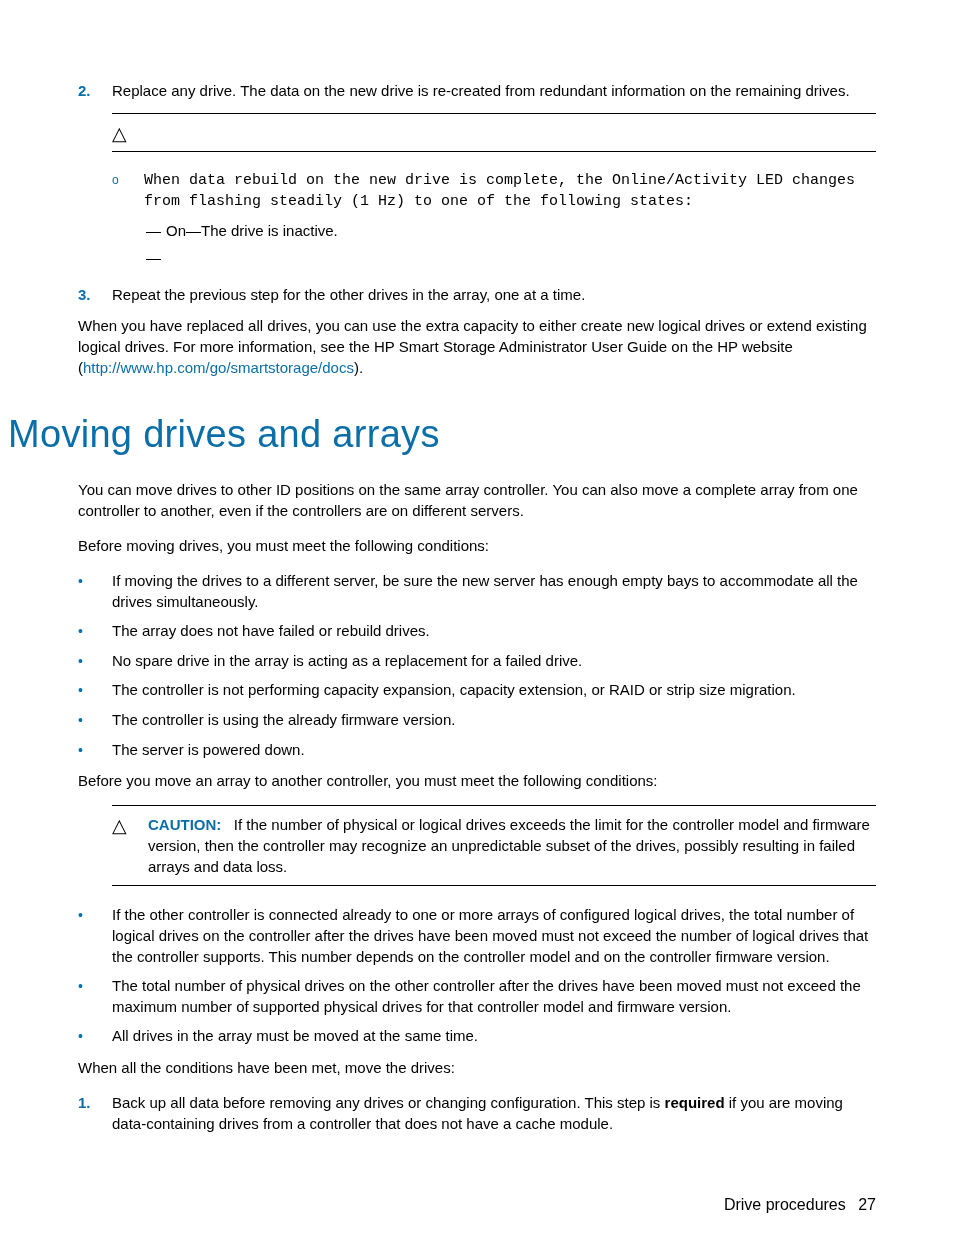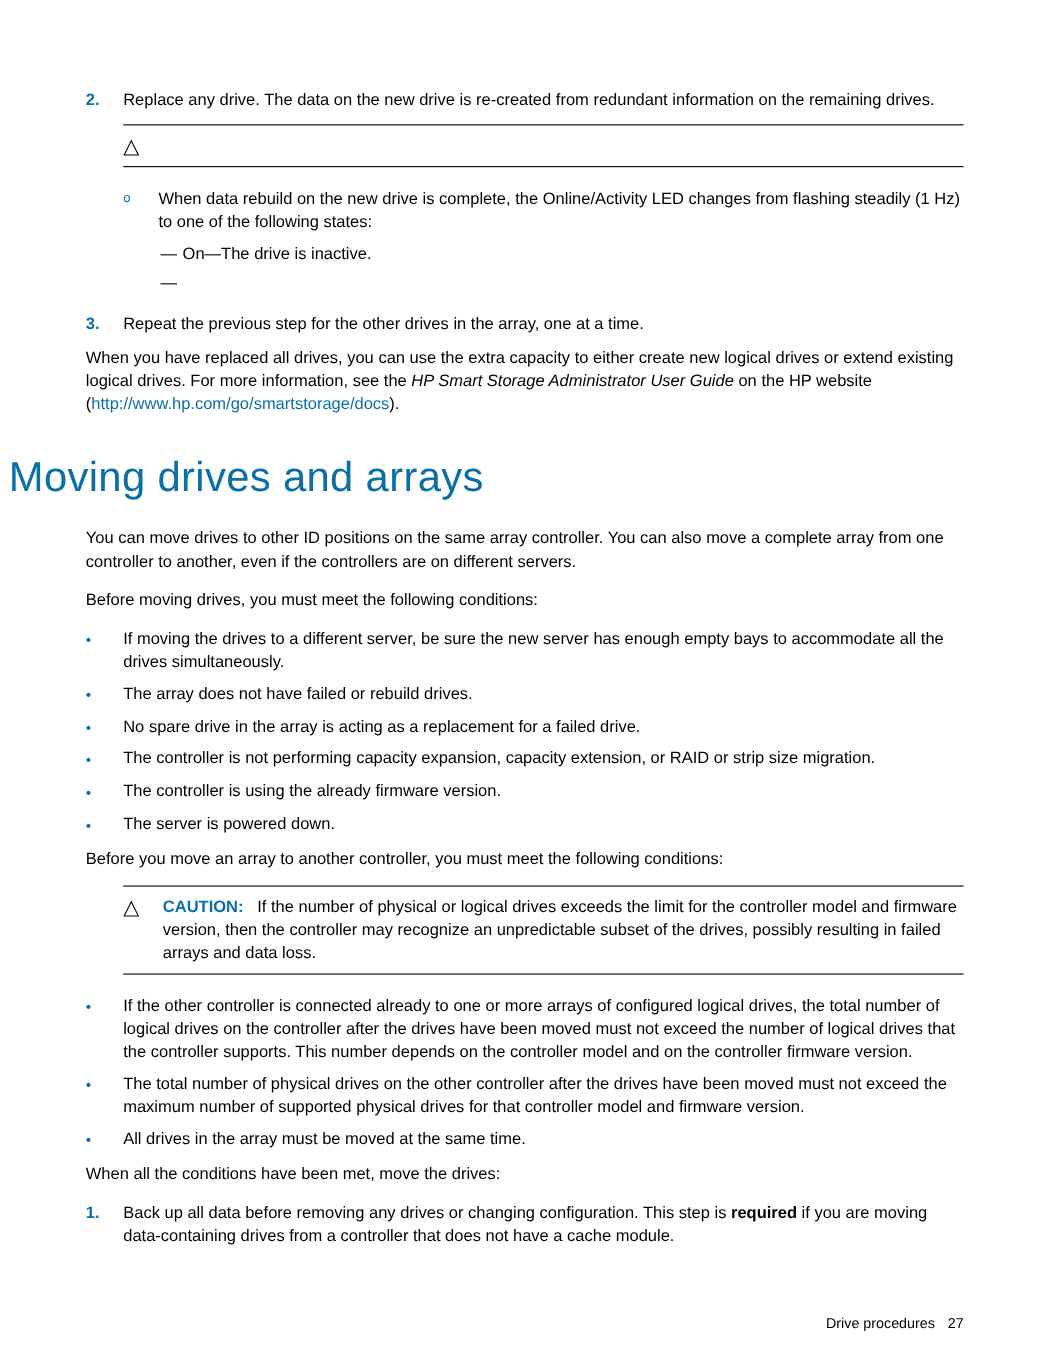--- a/index.html
+++ b/index.html
@@ -58,20 +58,21 @@
   }
   .circle-marker {
     color: #0a6ea8;
     font-size: 12px;
     min-width: 32px;
     flex: 0 0 32px;
     padding-top: 2px;
   }
   .circle-body {
     flex: 1;
+    font-family: Liberation Mono, monospace;
   }
   .dash-item {
     display: flex;
     margin: 6px 0 6px 34px;
   }
   .dash-marker {
     min-width: 20px;
     flex: 0 0 20px;
   }
   .para {
@@ -96,28 +97,27 @@
     color: #0a6ea8;
     font-size: 14px;
     min-width: 34px;
     flex: 0 0 34px;
     padding-top: 2px;
   }
   .bullet-body {
     flex: 1;
   }
   .italic {
-    font-style: italic;
   }
   .bold {
     font-weight: bold;
   }
   .footer {
     text-align: right;
-    font-size: 13px;
+    font-size: 16px;
     margin-top: 60px;
   }
   .footer-num {
     margin-left: 8px;
   }
   .indent-block {
     margin-left: 34px;
   }
 </style>
 </head>

